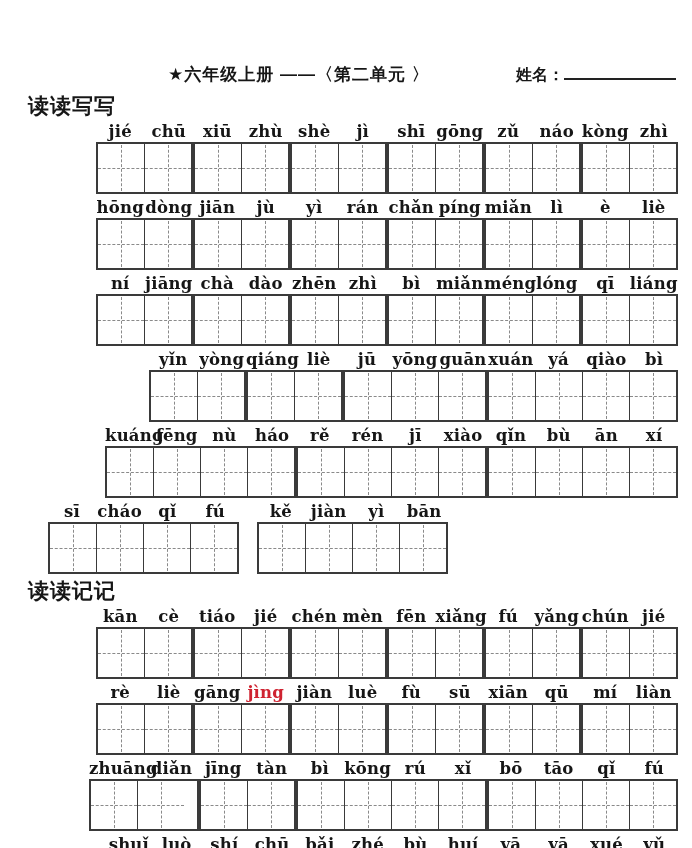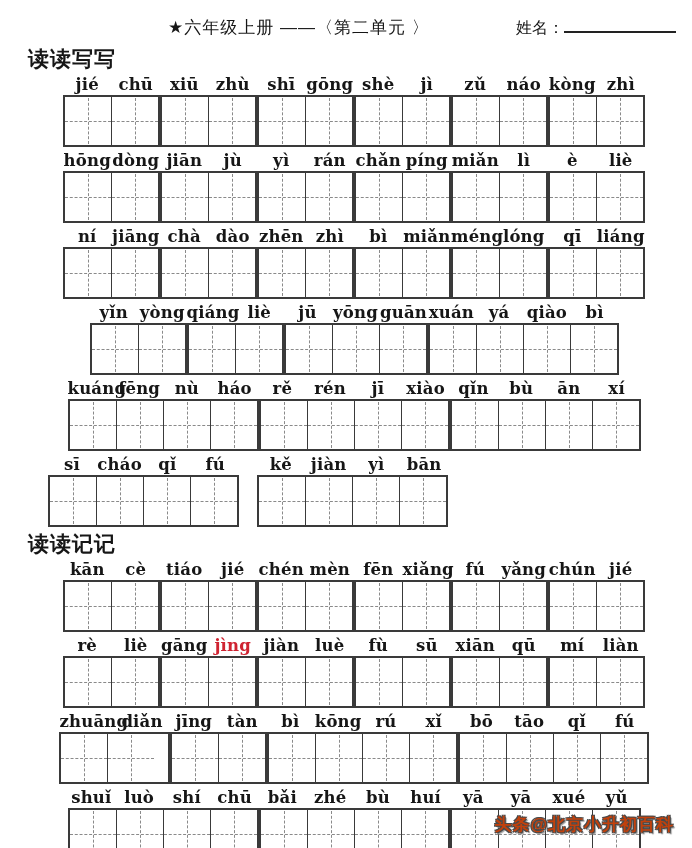--- a/index.html
+++ b/index.html
@@ -9,36 +9,36 @@
   body{
     width:692px;height:848px;background:var(--paper);
     font-family:"Liberation Sans","DejaVu Sans",sans-serif;
     color:var(--ink);overflow:hidden;
   }
   .page{position:relative;width:692px;height:848px;}
   
   .header{
     display:flex;align-items:baseline;
     padding:16px 16px 0 168px;height:26px;
-    font-weight:normal;font-size:17px;white-space:nowrap;
+    font-weight:bold;font-size:17px;white-space:nowrap;margin-top:47px;
   }
   .doc-title{letter-spacing:1px;}
   .name-wrap{margin-left:auto;font-size:16px;}
   .name-line{
     display:inline-block;width:112px;height:14px;
     border-bottom:2px solid #222;vertical-align:baseline;
   }
   
   .section-title{
     font-size:21px;font-weight:bold;line-height:26px;
     margin:4px 0 2px 28px;letter-spacing:1px;
   }
   
   .row{
-    display:flex;justify-content:center;
+    display:flex;justify-content:flex-end;
     padding:0 14px 0 30px;margin-bottom:3px;
   }
   .row.row-left{justify-content:flex-start;gap:18px;padding-left:48px;}
   .group{display:block;}
   .pinyin{
     display:flex;height:21px;line-height:21px;
     font-family:"DejaVu Serif","Liberation Serif",serif;
     font-weight:bold;font-size:16.5px;letter-spacing:0.2px;
     white-space:nowrap;
   }
@@ -94,32 +94,32 @@
             <span class="syl">xiū</span>
             <span class="syl">zhù</span>
           </div>
           <div class="gridbox">
             <div class="cell"></div>
             <div class="cell"></div>
           </div>
         </div>
         <div class="group">
           <div class="pinyin">
+            <span class="syl">shè</span>
+            <span class="syl">jì</span>
+          </div>
+          <div class="gridbox">
+            <div class="cell"></div>
+            <div class="cell"></div>
+          </div>
+        </div>
+        <div class="group">
+          <div class="pinyin">
             <span class="syl">shī</span>
             <span class="syl">gōng</span>
-          </div>
-          <div class="gridbox">
-            <div class="cell"></div>
-            <div class="cell"></div>
-          </div>
-        </div>
-        <div class="group">
-          <div class="pinyin">
-            <span class="syl">shè</span>
-            <span class="syl">jì</span>
           </div>
           <div class="gridbox">
             <div class="cell"></div>
             <div class="cell"></div>
           </div>
         </div>
         <div class="group">
           <div class="pinyin">
             <span class="syl">zǔ</span>
             <span class="syl">náo</span>

